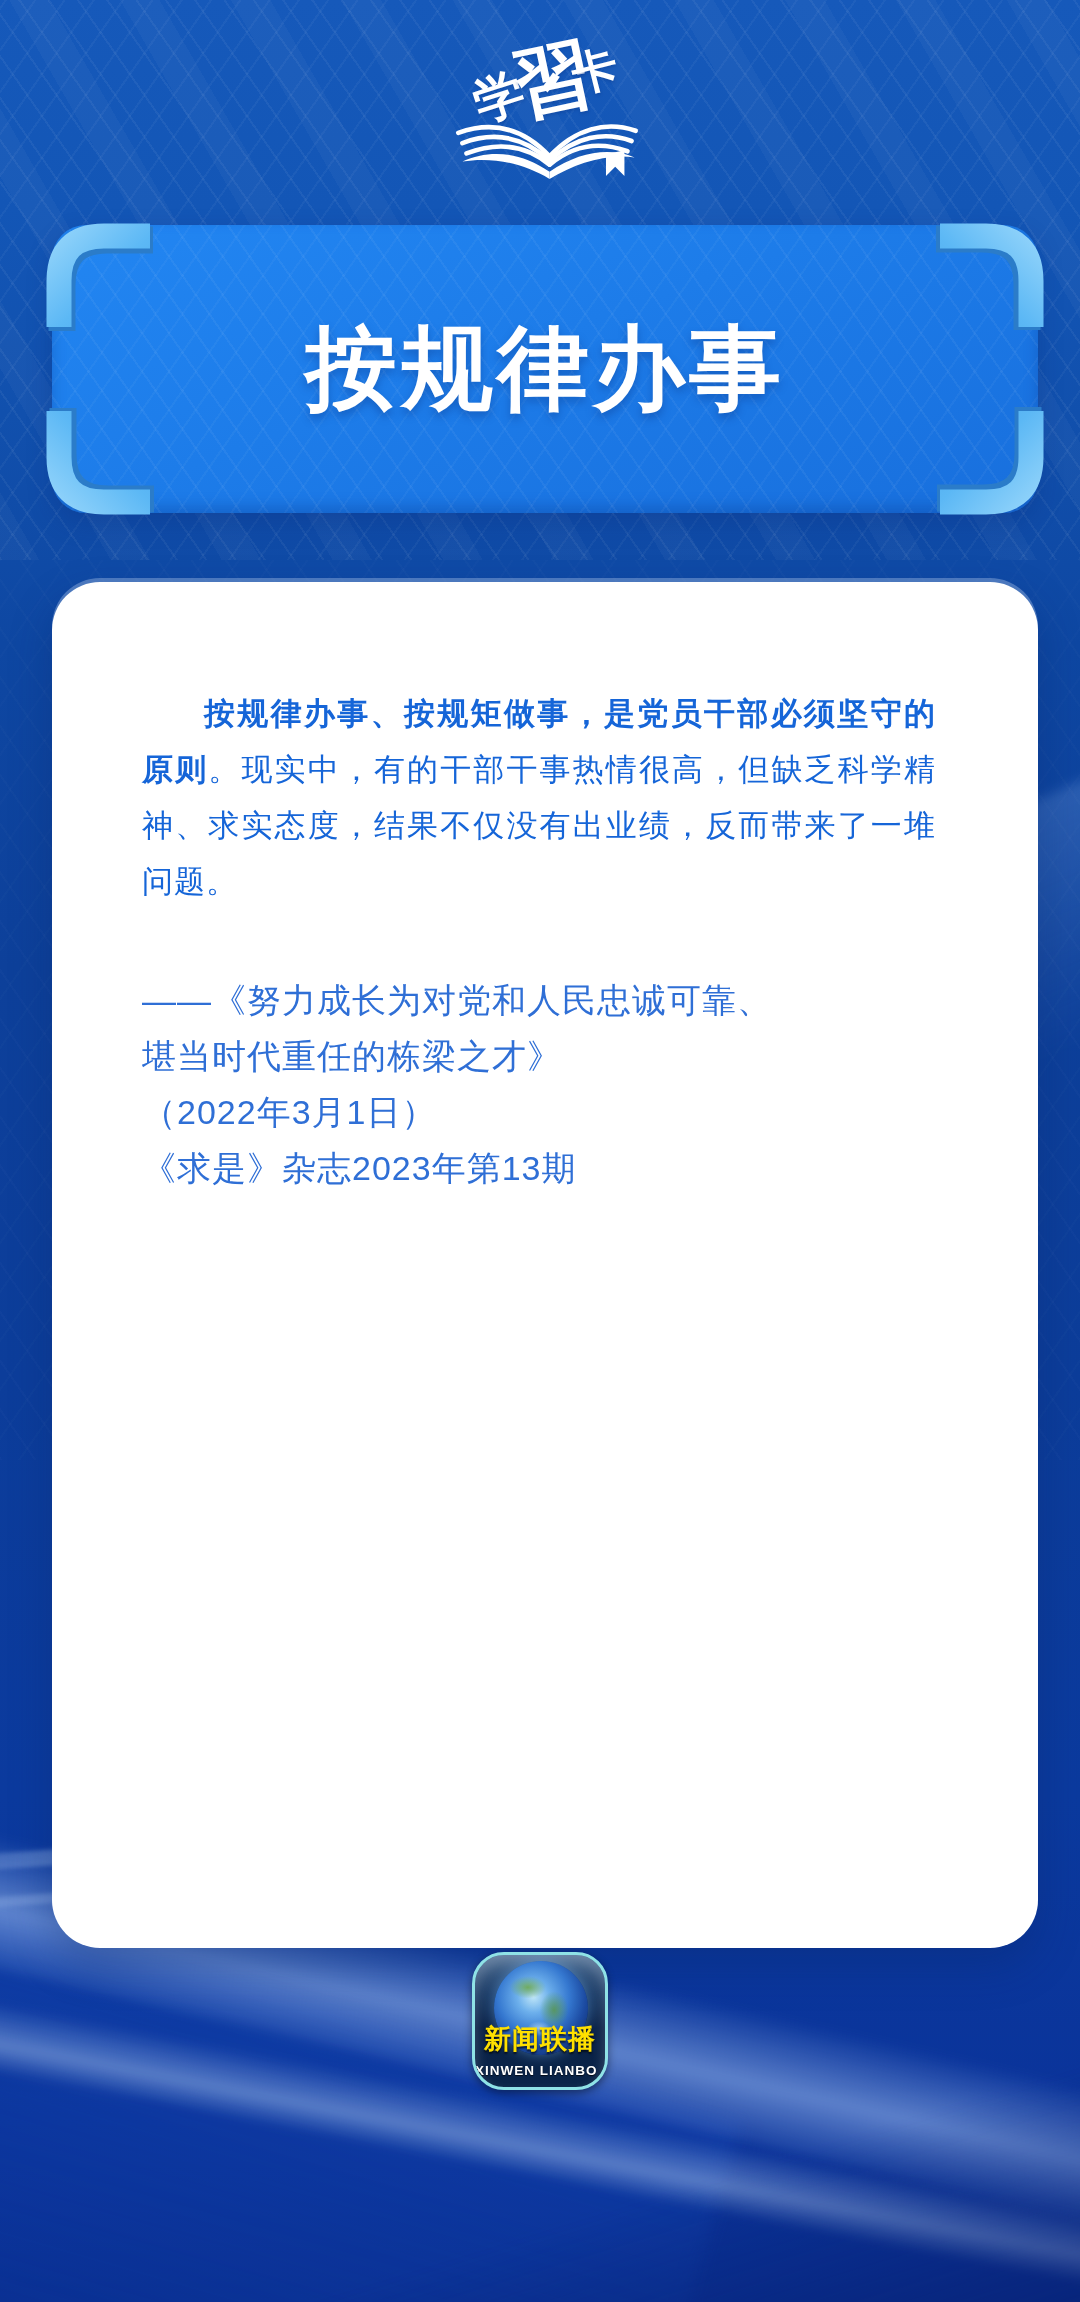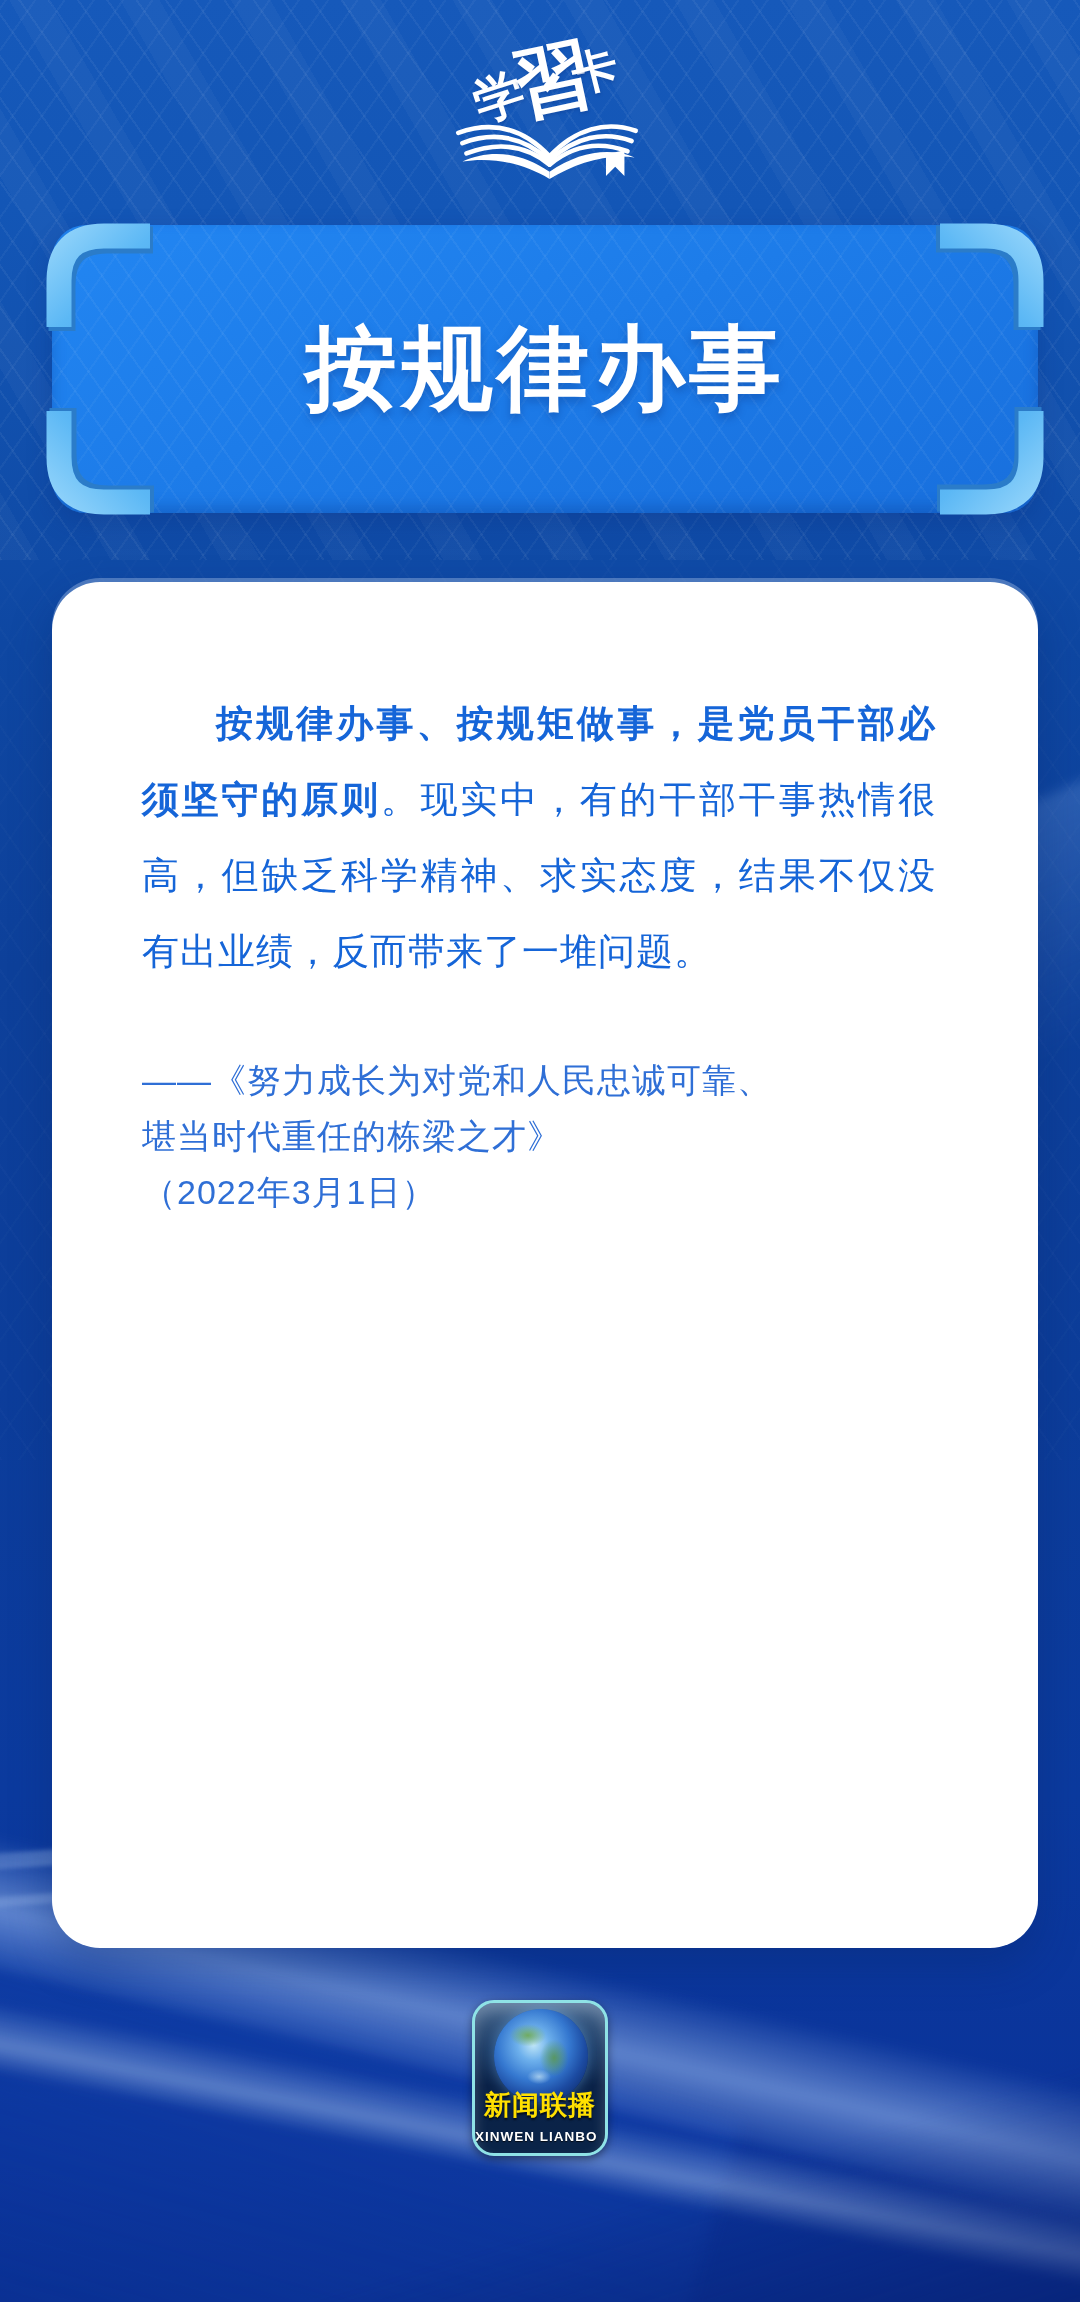--- a/index.html
+++ b/index.html
@@ -98,32 +98,32 @@
   .br-bl{left:-14px;bottom:-10px;transform:rotate(270deg);}
   
   .card{
     position:absolute;left:52px;top:582px;width:986px;height:1366px;
     background:#ffffff;border-radius:48px;
     box-shadow:0 -4px 0 rgba(150,180,225,.45), 0 18px 40px rgba(8,40,110,.35);
   }
   .card-inner{position:absolute;left:90px;right:90px;top:104px;bottom:40px;}
   .card p{
     margin:0 12px 26px 0;text-indent:2em;text-align:justify;
-    font-size:37px;line-height:76px;color:#1565d8;font-weight:500;
+    font-size:31px;line-height:56px;color:#1565d8;font-weight:500;
     letter-spacing:1px;
   }
   .seg-b{font-weight:900;}
   .attribution{
     margin-top:62px;color:#2f6fd6;
     font-size:34px;line-height:56px;font-weight:500;letter-spacing:1px;
   }
   
   .badge{
-    position:absolute;left:472px;top:2000px;width:136px;height:156px;
-    border-radius:22px;border:3px solid #8fe2e6;box-sizing:border-box;
+    position:absolute;left:472px;top:1952px;width:136px;height:138px;
+    border-radius:32px;border:3px solid #8fe2e6;box-sizing:border-box;
     background:linear-gradient(180deg,#47688f 0%,#1d3c66 30%,#0a2147 55%,#0a2448 100%);
     box-shadow:0 3px 8px rgba(0,0,0,.45), inset 0 8px 14px rgba(255,255,255,.22);
     overflow:hidden;
   }
   .globe{
     position:absolute;left:19px;top:6px;width:94px;height:94px;border-radius:50%;
     background-image:
       radial-gradient(ellipse 26px 16px at 36% 28%, rgba(110,170,90,.95), rgba(110,170,90,0) 70%),
       radial-gradient(ellipse 20px 26px at 64% 52%, rgba(88,150,78,.85), rgba(88,150,78,0) 72%),
       radial-gradient(ellipse 16px 10px at 48% 72%, rgba(200,230,245,.7), rgba(200,230,245,0) 75%),
@@ -205,20 +205,21 @@
       </div>
   </div>
 
   <div class="card">
     <div class="card-inner">
       <p><span class="seg-b">按规律办事、按规矩做事，是党员干部必须坚守的原则</span><span>。现实中，有的干部干事热情很高，但缺乏科学精神、求实态度，结果不仅没有出业绩，反而带来了一堆问题。</span></p>
       <div class="attribution">
           <div>——《努力成长为对党和人民忠诚可靠、</div>
           <div>堪当时代重任的栋梁之才》</div>
           <div>（2022年3月1日）</div>
+          <div>《求是》杂志2023年第13期</div>
         </div>
     </div>
   </div>
 
   <div class="badge">
     <div class="globe"></div>
     <div class="badge-title">新闻联播</div>
     <div class="badge-sub">XINWEN  LIANBO</div>
   </div>
 

